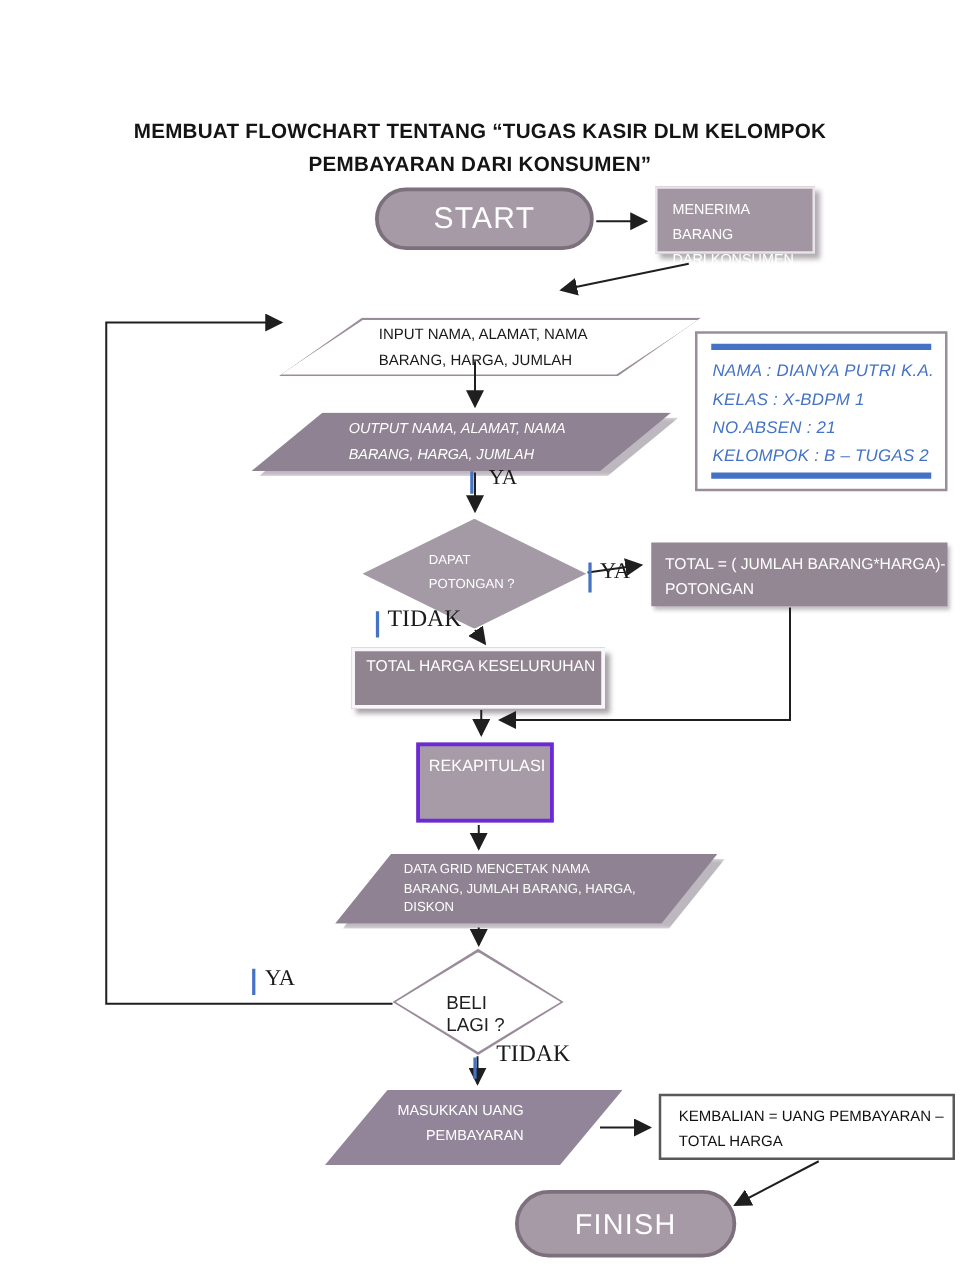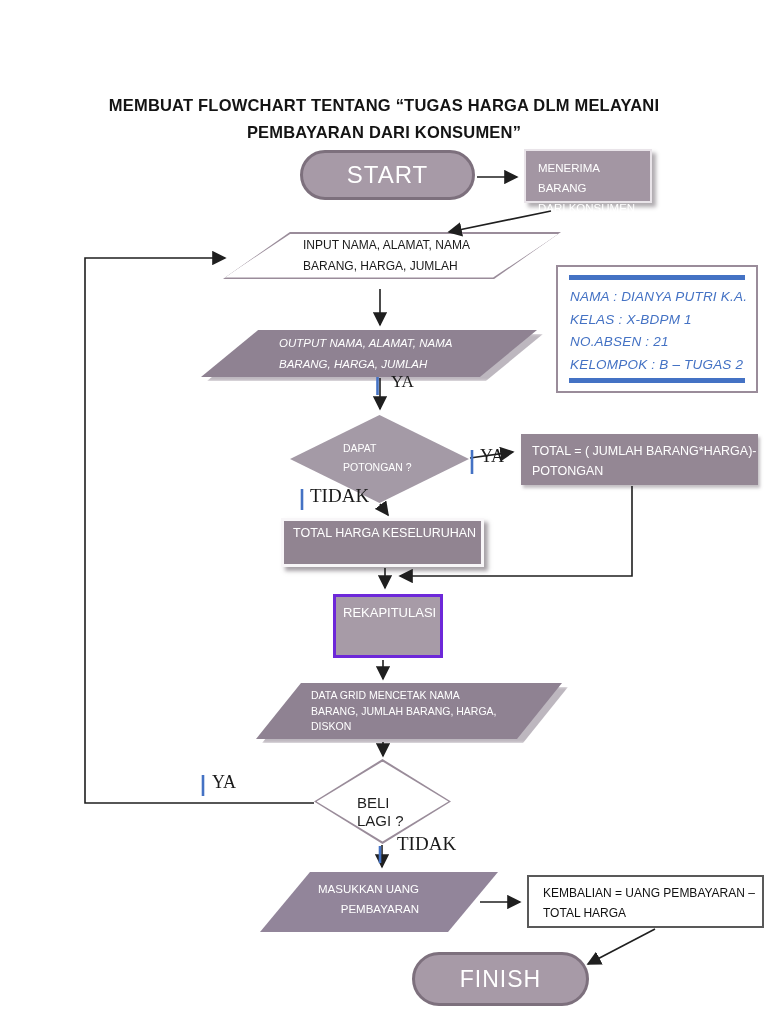--- a/index.html
+++ b/index.html
@@ -39,33 +39,33 @@
   #kembalian { left:527px; top:875px; width:237px; height:53px; background:#fff;
               border:2px solid #595959; color:#111; font-size:12px; line-height:20px;
               padding:6px 0 0 14px; }
 
   
   .para { position:absolute; }
   .para .layer { position:absolute; inset:0; }
   .para .shadow { transform:translate(6px,4px); background:#7d7080; opacity:.5; filter:blur(1.5px); }
   .para .txt { position:absolute; color:#fff; }
 
-  #input { left:223px; top:232px; width:338px; height:47px; }
+  #input { left:223px; top:254px; width:338px; height:47px; }
   #input .clip { clip-path:polygon(19.8% 0,100% 0,80.2% 100%,0 100%); }
   #input .border-fill { background:#9a8c9a; }
   #input .inner { position:absolute; inset:1.5px; background:#ffffff;
                   clip-path:polygon(19.8% 0,100% 0,80.2% 100%,0 100%); }
   #input .txt { left:80px; top:3px; color:#1a1a1a; font-size:12px; line-height:21px; }
 
   #output { left:201px; top:330px; width:336px; height:47px;font-style:italic; }
   #output .clip { clip-path:polygon(17% 0,100% 0,83% 100%,0 100%); }
   #output .fill { background:#8f8292; }
   #output .txt { left:78px; top:3px; font-size:11.5px; line-height:21px; }
 
-  #data-grid { left:256px; top:683px; width:306px; height:56px; }
+  #data-grid { left:268px; top:683px; width:306px; height:56px; }
   #data-grid .clip { clip-path:polygon(14.7% 0,100% 0,85.3% 100%,0 100%); }
   #data-grid .fill { background:#8f8292; }
   #data-grid .txt { left:55px; top:5px; font-size:10.5px; line-height:15.5px; }
 
   #masukkan { left:260px; top:872px; width:238px; height:60px; }
   #masukkan .clip { clip-path:polygon(21% 0,100% 0,79% 100%,0 100%); }
   #masukkan .fill { background:#92859a; }
   #masukkan .txt { left:58px; top:7px; font-size:11.5px; line-height:20px;text-align:right; }
 
   
@@ -97,21 +97,21 @@
   #label-tidak-potongan{ left:310px; top:485px; font-size:19px; }
   #label-ya-beli       { left:212px; top:772px; font-size:18px; }
   #label-tidak-beli    { left:397px; top:833px; font-size:19px; }
 </style>
 </head>
 <body>
 
 <div class="canvas">
 
   <div class="title">
-    <div>MEMBUAT FLOWCHART TENTANG “TUGAS HARGA DLM MELAYANI</div>
+    <div>MEMBUAT FLOWCHART TENTANG “TUGAS KASIR DLM KELOMPOK</div>
     <div>PEMBAYARAN DARI KONSUMEN”</div>
   </div>
 
   <div class="oval" id="start">
     <span>START</span>
   </div>
 
   <div class="rect" id="menerima">
     <div>MENERIMA BARANG</div>
     <div>DARI KONSUMEN</div>

